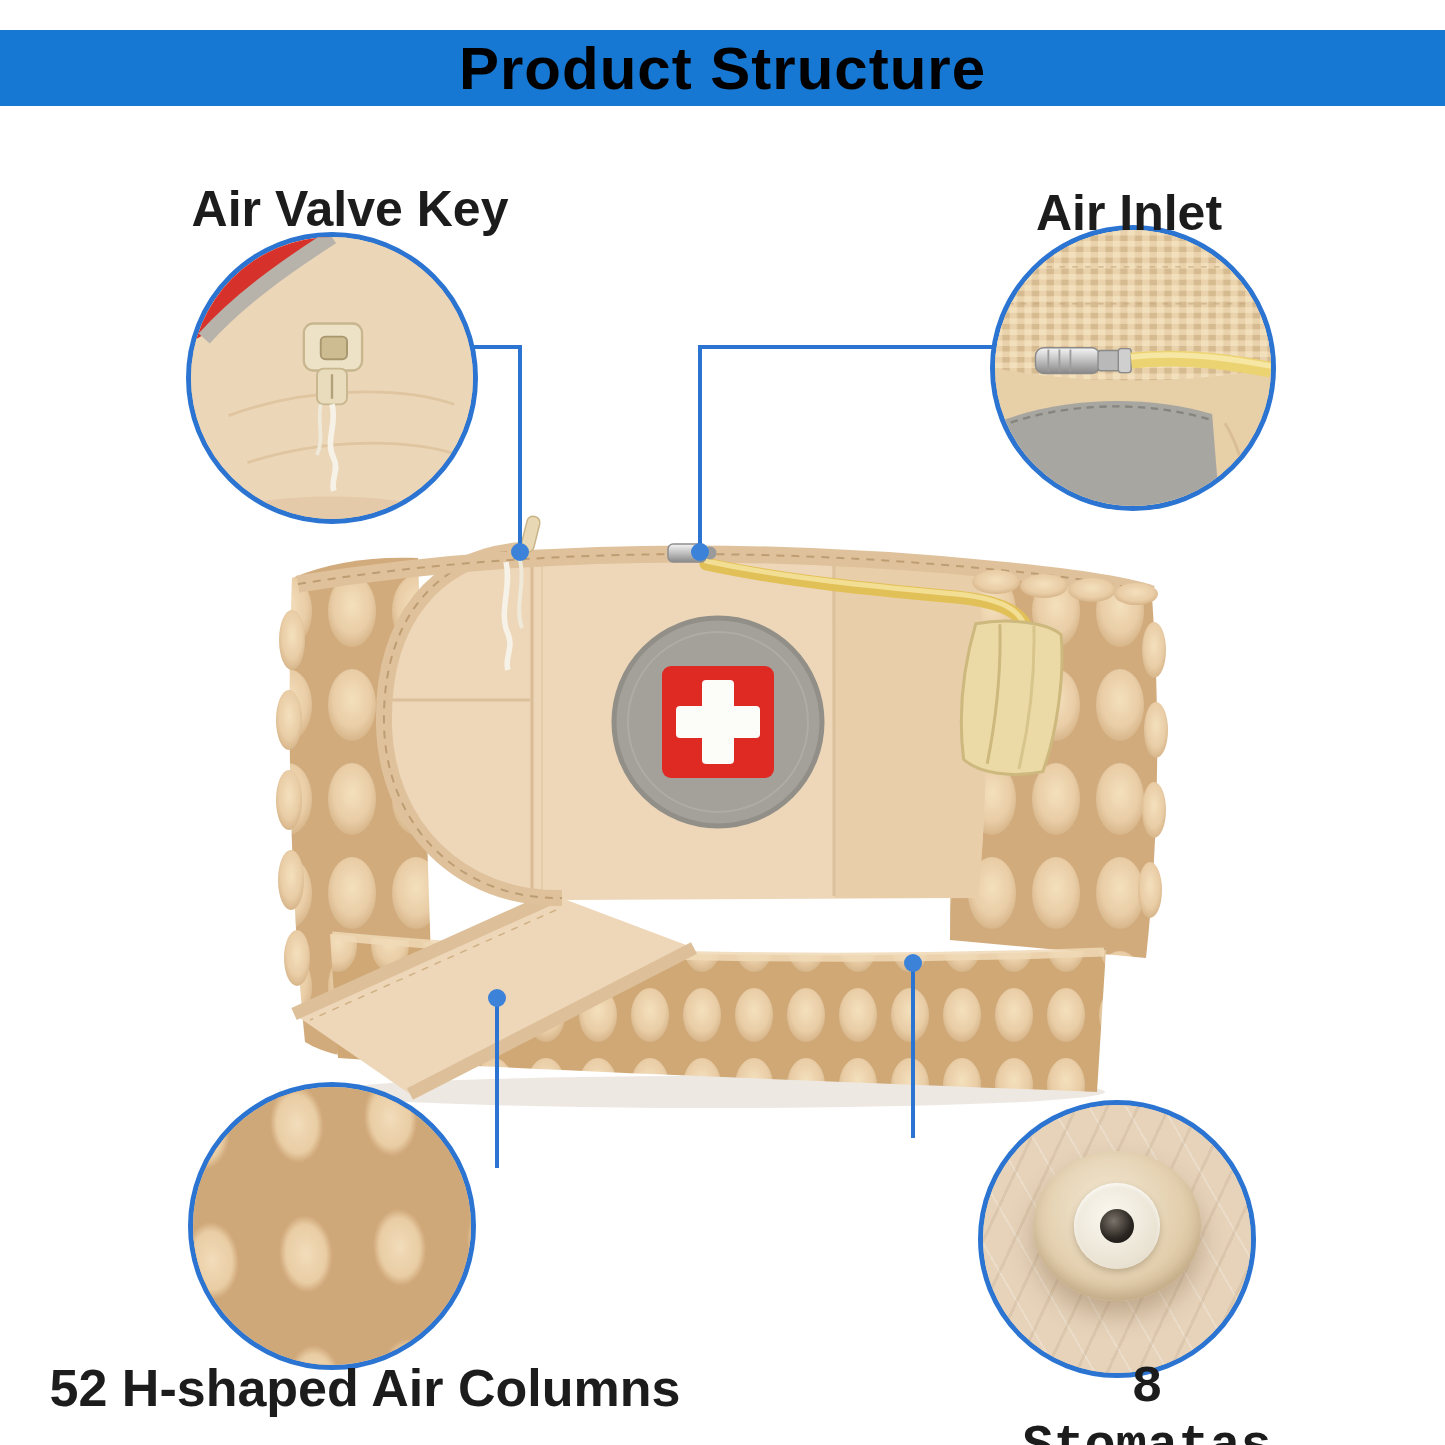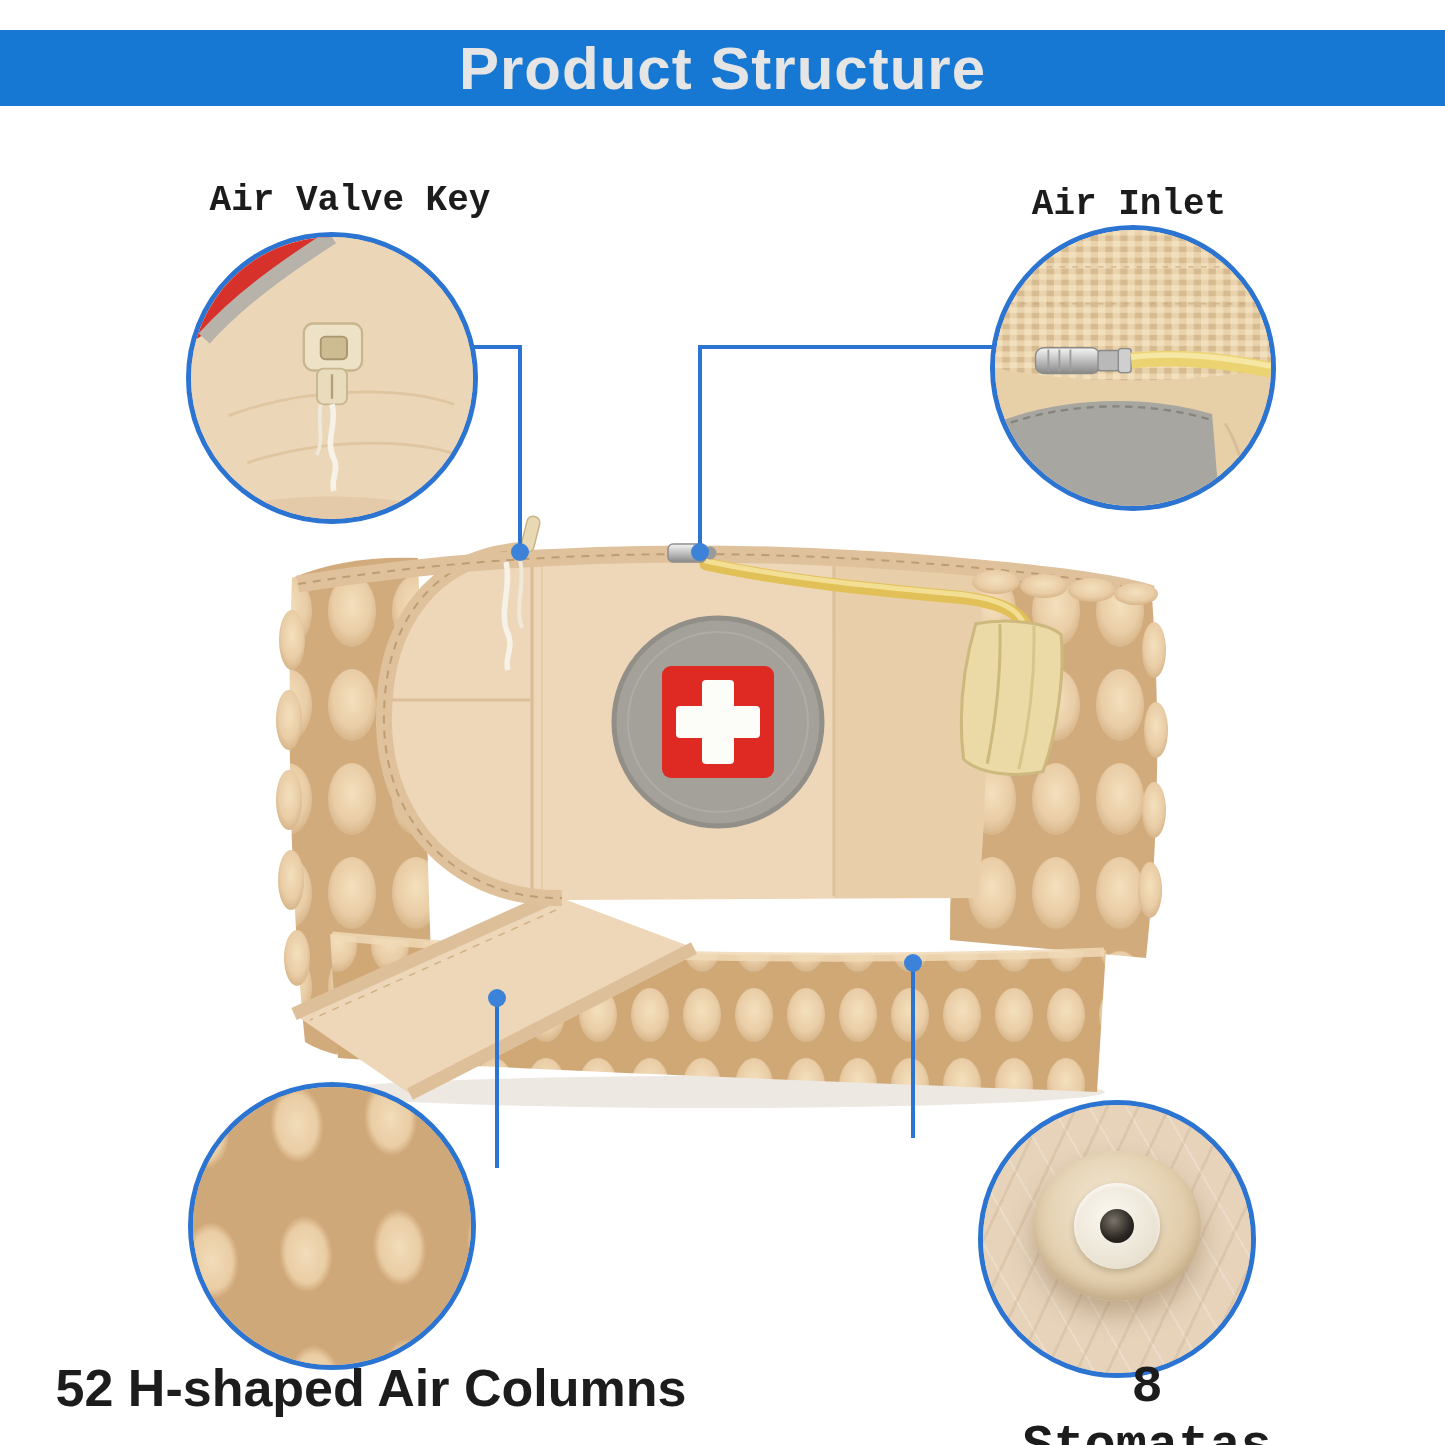--- a/index.html
+++ b/index.html
@@ -7,27 +7,27 @@
     width:1445px;height:1445px;position:relative;overflow:hidden;
     background:#ffffff;
     font-family:"Liberation Sans","DejaVu Sans",sans-serif;
   }
   .header{
     position:absolute;left:0;top:30px;width:1445px;height:76px;
     background:#1778d3;display:flex;align-items:center;justify-content:center;
     z-index:5;
   }
   .header h1{
-    margin:0;color:#e5e5e5;font-size:60px;font-weight:bold;letter-spacing:1px;
+    margin:0;color:#000000;font-size:60px;font-weight:bold;letter-spacing:1px;
   }
   .callout-label{
     position:absolute;z-index:4;color:#1c1c1c;text-align:center;
     font-weight:600;
   }
-  .label-top{font-size:36px;font-family:Liberation Mono, monospace;}
+  .label-top{font-size:50px;}
   .label-bottom{font-size:52px;}
   .belt,.connectors{position:absolute;left:0;top:0;z-index:1;}
   .connectors{z-index:2;}
   .detail-circle{
     position:absolute;z-index:3;border-radius:50%;
     border:5px solid #2c74d1;overflow:hidden;box-sizing:border-box;
     background:#e9d2b2;
   }
   .detail-circle svg{position:absolute;left:0;top:0;width:100%;height:100%;}
   .bumps-texture{
@@ -63,21 +63,21 @@
 </style>
 </head>
 <body>
 
 <div class="header">
   <h1>Product Structure</h1>
 </div>
 
 <div class="callout-label label-top" style="left:140px;top:180px;width:420px;">Air Valve Key</div>
 <div class="callout-label label-top" style="left:979px;top:184px;width:300px;">Air Inlet</div>
-<div class="callout-label label-bottom" style="left:26px;top:1358px;width:690px;">52 H-shaped Air Columns</div>
+<div class="callout-label label-bottom" style="left:20px;top:1358px;width:690px;">52 H-shaped Air Columns</div>
 <div class="callout-label label-bottom" style="left:992px;top:1358px;width:310px;font-family:Liberation Mono, monospace;">8 Stomatas</div>
 
 <svg class="belt" viewBox="0 0 1445 1445" width="1445" height="1445">
   <defs>
     <radialGradient id="gb" cx="50%" cy="42%" r="68%">
       <stop offset="0" stop-color="#f4e0bd"></stop>
       <stop offset="0.58" stop-color="#e9cda6"></stop>
       <stop offset="1" stop-color="#cda87a"></stop>
     </radialGradient>
     <pattern id="bumps" width="64" height="94" patternUnits="userSpaceOnUse">

